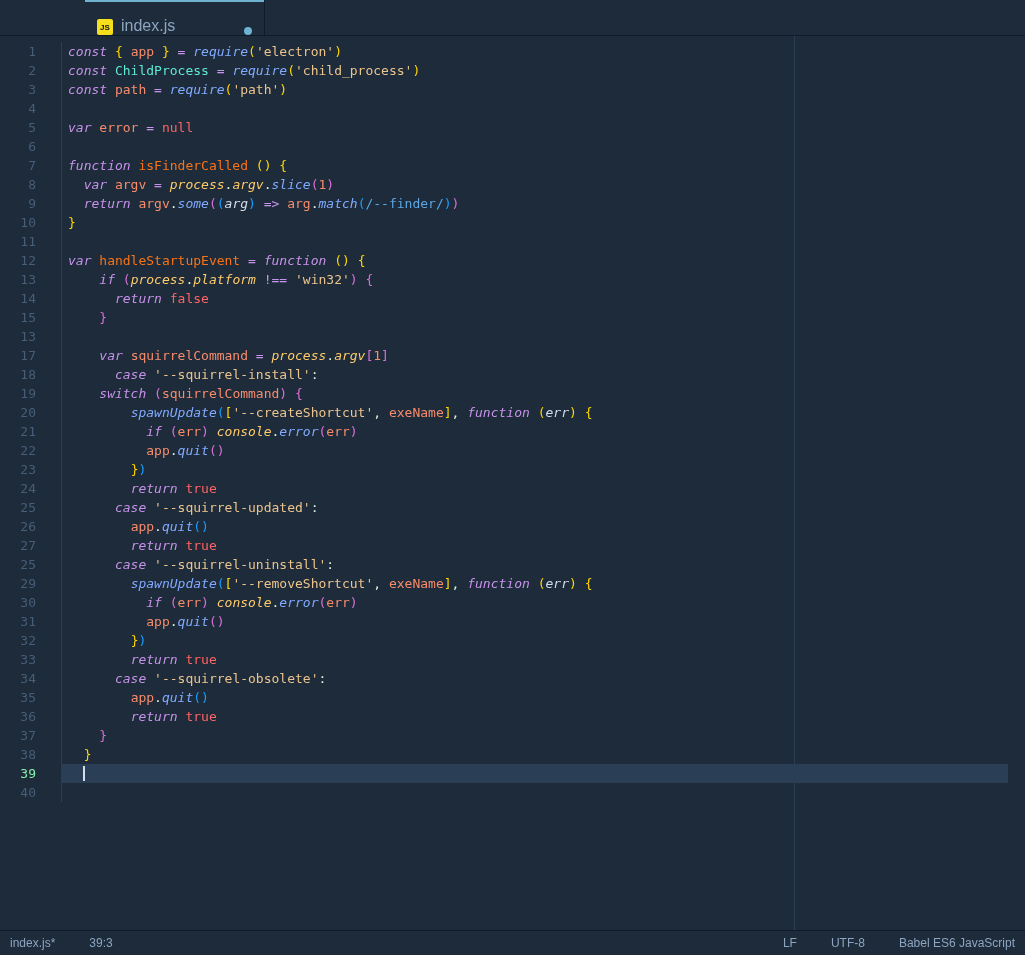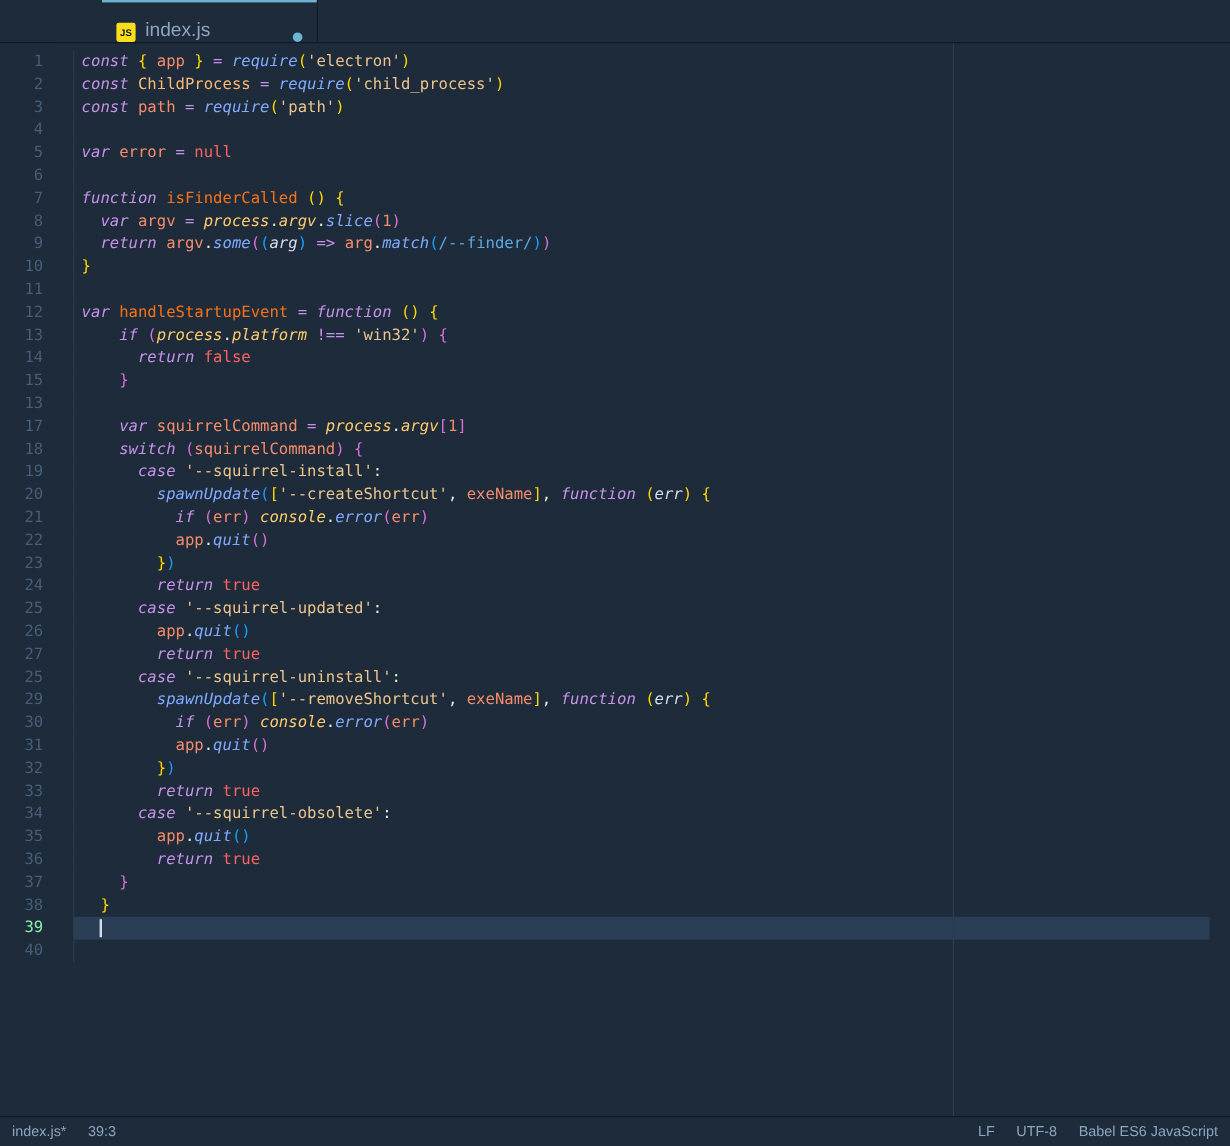--- a/index.html
+++ b/index.html
@@ -114,32 +114,32 @@
 .tk-str { color: #ecc48d; }                           
 .tk-num { color: #f78c6c; }                           
 .tk-op { color: #c792ea; }                            
 .tk-pn { color: #d9f5dd; }                            
 .tk-br { color: #ffd700; }                            
 .tk-br2 { color: #da70d6; }                           
 .tk-br3 { color: #179fff; }                           
 .tk-reg { color: #5ca7e4; }                           
 .tk-bool { color: #ff6363; }                          
 .tk-param { color: #d6deeb; font-style: italic; }
-.tk-type { color: #fdba74; }
+.tk-type { color: #5eead4; }
 
 .statusbar {
   height: 24px;
   background: #1d2b3a;
   border-top: 1px solid #0d1b2a;
   display: flex;
   align-items: center;
   font-size: 12px;
   color: #8da5c0;
   padding: 12px 10px;
-  gap: 18px;
+  gap: 34px;
   font-family: -apple-system, sans-serif;
 }
 .statusbar .spacer { flex: 1; }
 .caret {
   display:inline-block;
   width: 2px;
   height: 15px;
   background: #d6deeb;
   vertical-align: text-bottom;
   margin-left:-1px;
@@ -213,22 +213,22 @@
         <div class="code-line"><span class="tk-pn">  </span><span class="tk-kw">var</span><span class="tk-pn"> </span><span class="tk-var">argv</span><span class="tk-pn"> </span><span class="tk-op">=</span><span class="tk-pn"> </span><span class="tk-obj">process</span><span class="tk-pn">.</span><span class="tk-obj">argv</span><span class="tk-pn">.</span><span class="tk-fn">slice</span><span class="tk-br2">(</span><span class="tk-num">1</span><span class="tk-br2">)</span></div>
         <div class="code-line"><span class="tk-pn">  </span><span class="tk-kw">return</span><span class="tk-pn"> </span><span class="tk-var">argv</span><span class="tk-pn">.</span><span class="tk-fn">some</span><span class="tk-br2">(</span><span class="tk-br3">(</span><span class="tk-param">arg</span><span class="tk-br3">)</span><span class="tk-pn"> </span><span class="tk-op">=&gt;</span><span class="tk-pn"> </span><span class="tk-var">arg</span><span class="tk-pn">.</span><span class="tk-fn">match</span><span class="tk-br3">(</span><span class="tk-reg">/--finder/</span><span class="tk-br3">)</span><span class="tk-br2">)</span></div>
         <div class="code-line"><span class="tk-br">}</span></div>
         <div class="code-line"></div>
         <div class="code-line"><span class="tk-kw">var</span><span class="tk-pn"> </span><span class="tk-fn-def">handleStartupEvent</span><span class="tk-pn"> </span><span class="tk-op">=</span><span class="tk-pn"> </span><span class="tk-kw">function</span><span class="tk-pn"> </span><span class="tk-br">(</span><span class="tk-br">)</span><span class="tk-pn"> </span><span class="tk-br">{</span></div>
         <div class="code-line"><span class="tk-pn">    </span><span class="tk-kw">if</span><span class="tk-pn"> </span><span class="tk-br2">(</span><span class="tk-obj">process</span><span class="tk-pn">.</span><span class="tk-obj">platform</span><span class="tk-pn"> </span><span class="tk-op">!==</span><span class="tk-pn"> </span><span class="tk-str">'win32'</span><span class="tk-br2">)</span><span class="tk-pn"> </span><span class="tk-br2">{</span></div>
         <div class="code-line"><span class="tk-pn">      </span><span class="tk-kw">return</span><span class="tk-pn"> </span><span class="tk-bool">false</span></div>
         <div class="code-line"><span class="tk-pn">    </span><span class="tk-br2">}</span></div>
         <div class="code-line"></div>
         <div class="code-line"><span class="tk-pn">    </span><span class="tk-kw">var</span><span class="tk-pn"> </span><span class="tk-var">squirrelCommand</span><span class="tk-pn"> </span><span class="tk-op">=</span><span class="tk-pn"> </span><span class="tk-obj">process</span><span class="tk-pn">.</span><span class="tk-obj">argv</span><span class="tk-br2">[</span><span class="tk-num">1</span><span class="tk-br2">]</span></div>
+        <div class="code-line"><span class="tk-pn">      </span><span class="tk-kw">case</span><span class="tk-pn"> </span><span class="tk-str">'--squirrel-install'</span><span class="tk-pn">:</span></div>
         <div class="code-line"><span class="tk-pn">    </span><span class="tk-kw">switch</span><span class="tk-pn"> </span><span class="tk-br2">(</span><span class="tk-var">squirrelCommand</span><span class="tk-br2">)</span><span class="tk-pn"> </span><span class="tk-br2">{</span></div>
-        <div class="code-line"><span class="tk-pn">      </span><span class="tk-kw">case</span><span class="tk-pn"> </span><span class="tk-str">'--squirrel-install'</span><span class="tk-pn">:</span></div>
         <div class="code-line"><span class="tk-pn">        </span><span class="tk-fn">spawnUpdate</span><span class="tk-br3">(</span><span class="tk-br">[</span><span class="tk-str">'--createShortcut'</span><span class="tk-pn">, </span><span class="tk-var">exeName</span><span class="tk-br">]</span><span class="tk-pn">, </span><span class="tk-kw">function</span><span class="tk-pn"> </span><span class="tk-br">(</span><span class="tk-param">err</span><span class="tk-br">)</span><span class="tk-pn"> </span><span class="tk-br">{</span></div>
         <div class="code-line"><span class="tk-pn">          </span><span class="tk-kw">if</span><span class="tk-pn"> </span><span class="tk-br2">(</span><span class="tk-var">err</span><span class="tk-br2">)</span><span class="tk-pn"> </span><span class="tk-obj">console</span><span class="tk-pn">.</span><span class="tk-fn">error</span><span class="tk-br2">(</span><span class="tk-var">err</span><span class="tk-br2">)</span></div>
         <div class="code-line"><span class="tk-pn">          </span><span class="tk-var">app</span><span class="tk-pn">.</span><span class="tk-fn">quit</span><span class="tk-br2">(</span><span class="tk-br2">)</span></div>
         <div class="code-line"><span class="tk-pn">        </span><span class="tk-br">}</span><span class="tk-br3">)</span></div>
         <div class="code-line"><span class="tk-pn">        </span><span class="tk-kw">return</span><span class="tk-pn"> </span><span class="tk-bool">true</span></div>
         <div class="code-line"><span class="tk-pn">      </span><span class="tk-kw">case</span><span class="tk-pn"> </span><span class="tk-str">'--squirrel-updated'</span><span class="tk-pn">:</span></div>
         <div class="code-line"><span class="tk-pn">        </span><span class="tk-var">app</span><span class="tk-pn">.</span><span class="tk-fn">quit</span><span class="tk-br3">(</span><span class="tk-br3">)</span></div>
         <div class="code-line"><span class="tk-pn">        </span><span class="tk-kw">return</span><span class="tk-pn"> </span><span class="tk-bool">true</span></div>
         <div class="code-line"><span class="tk-pn">      </span><span class="tk-kw">case</span><span class="tk-pn"> </span><span class="tk-str">'--squirrel-uninstall'</span><span class="tk-pn">:</span></div>
         <div class="code-line"><span class="tk-pn">        </span><span class="tk-fn">spawnUpdate</span><span class="tk-br3">(</span><span class="tk-br">[</span><span class="tk-str">'--removeShortcut'</span><span class="tk-pn">, </span><span class="tk-var">exeName</span><span class="tk-br">]</span><span class="tk-pn">, </span><span class="tk-kw">function</span><span class="tk-pn"> </span><span class="tk-br">(</span><span class="tk-param">err</span><span class="tk-br">)</span><span class="tk-pn"> </span><span class="tk-br">{</span></div>

